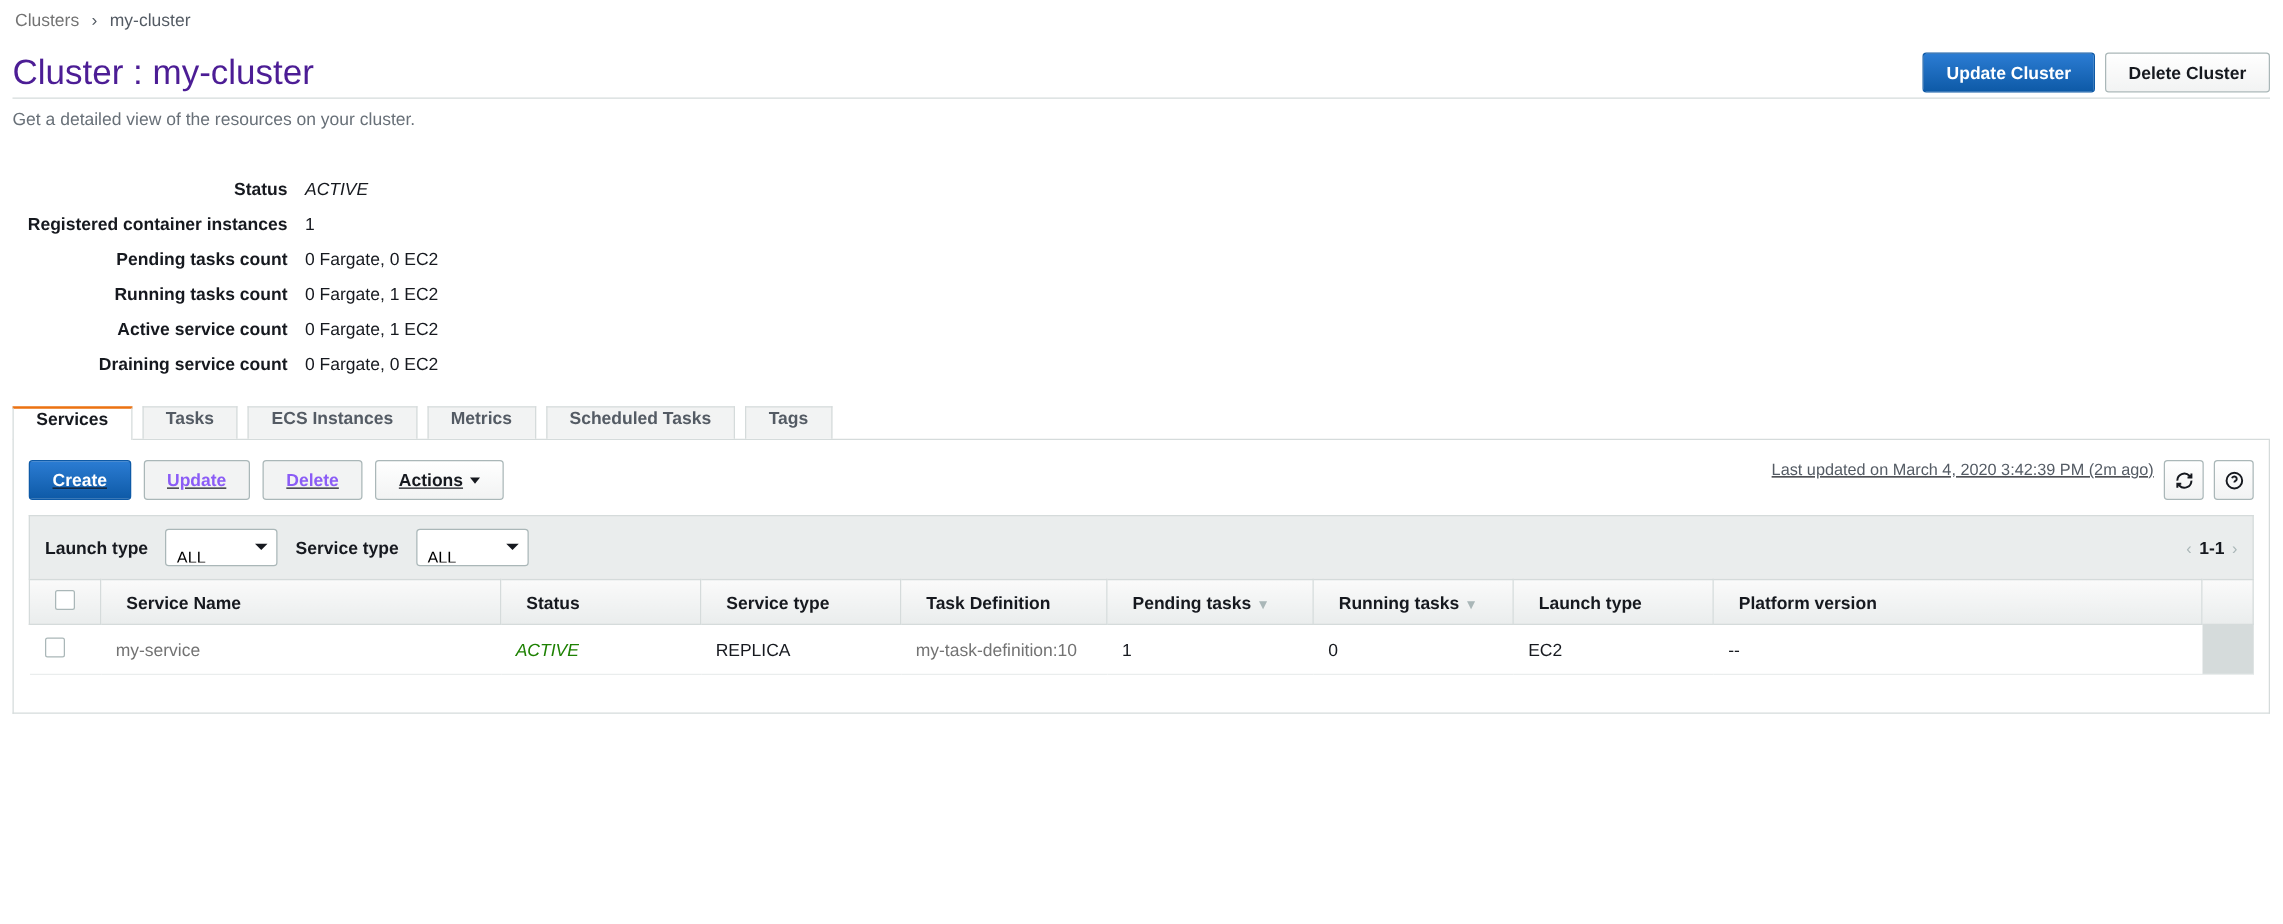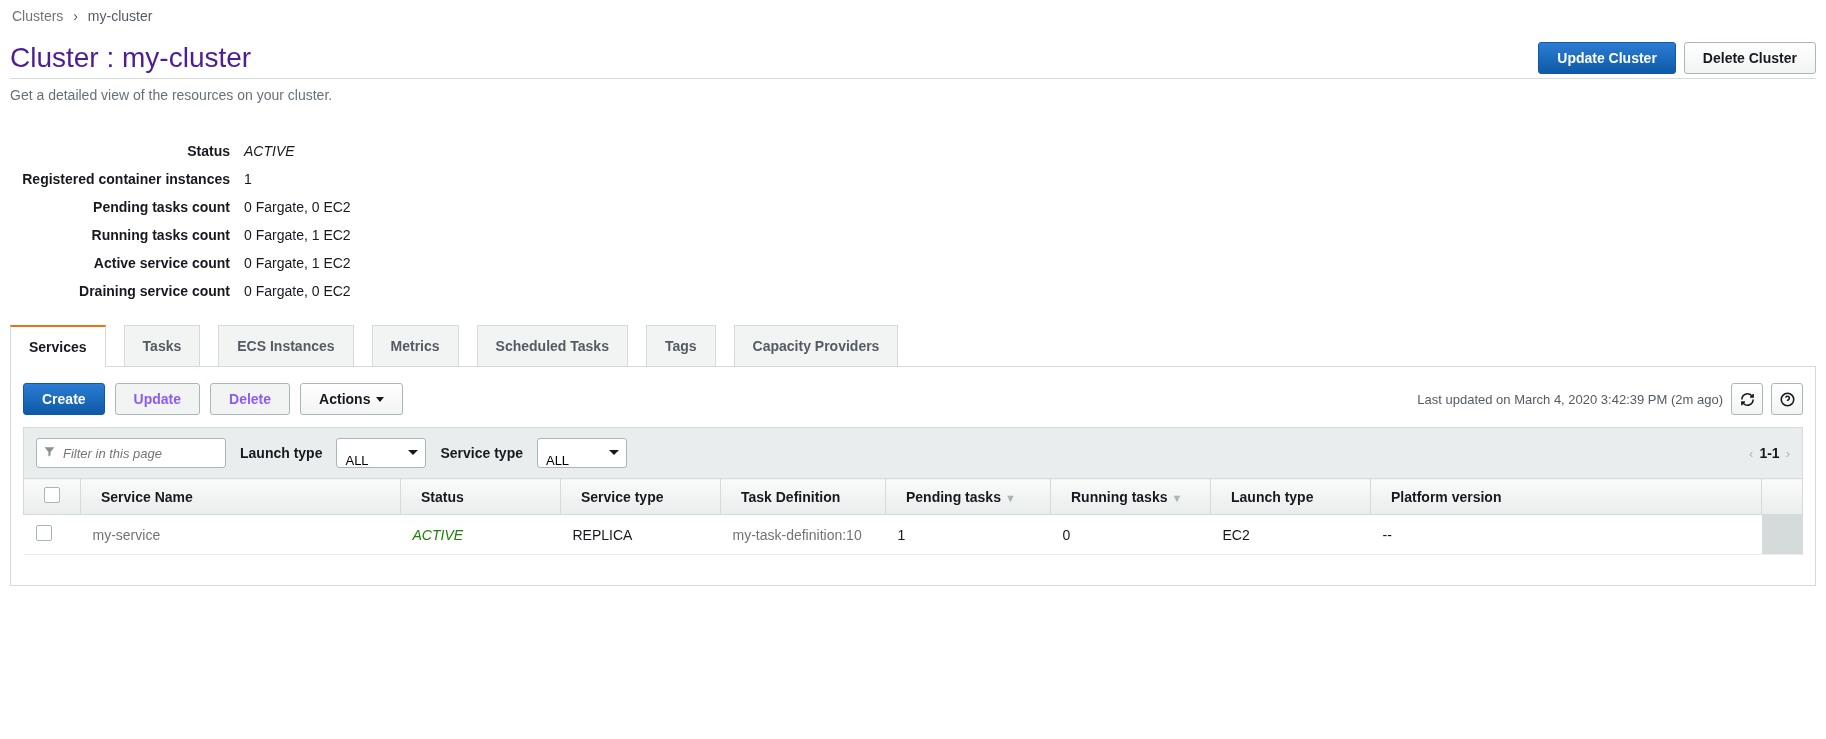--- a/index.html
+++ b/index.html
@@ -56,46 +56,46 @@
 .subtitle { color: #687078; margin-bottom: 40px; }
 .details-grid { display: grid; grid-template-columns: 230px auto; row-gap: 12px; margin-bottom: 26px; margin-left: 4px; }
 .details-grid .label { text-align: right; font-weight: 700; padding-right: 14px; }
 .details-grid .value { color: #16191f; }
 .status-active { color: #1d8102; font-style: italic; }
 .tabs {
   display: flex;
   border-bottom: 1px solid #d5dbdb;
 }
 .tab {
-  padding: 12px 18px;
+  padding: 0 18px;
   border: 1px solid #d5dbdb;
   border-bottom: none;
   background: #f2f3f3;
   font-weight: 700;
   color: #545b64;
   cursor: pointer;
-  margin-right: 18px;
+  margin-right: 8px;
   position: relative;
 }
 .tab.active {
   background: #fff;
   color: #16191f;
   border-top: 2px solid #ec7211;
   margin-bottom: -1px;
   padding-bottom: 9px;
 }
 .panel {
   border: 1px solid #d5dbdb;
   border-top: none;
   padding: 16px 12px 30px;
 }
 .toolbar-row {
   display: flex;
-  align-items: center;
   margin-bottom: 12px;
+  text-decoration: underline;
 }
 .toolbar-row .btn { margin-left: 0; margin-right: 10px; }
 .updated-text { margin-left: auto; color: #545b64; font-size: 13px; }
 .icon-btn {
   width: 32px; height: 32px;
   border: 1px solid #aab7b8;
   background: linear-gradient(#fff,#f2f3f3);
   border-radius: 3px;
   display: inline-flex; align-items: center; justify-content: center;
   margin-left: 8px; cursor: pointer;
@@ -231,21 +231,20 @@
   <div class="value">0 Fargate, 0 EC2</div>
 </div>
 
 <div class="tabs">
   <div class="tab active">Services</div>
   <div class="tab">Tasks</div>
   <div class="tab">ECS Instances</div>
   <div class="tab">Metrics</div>
   <div class="tab">Scheduled Tasks</div>
   <div class="tab">Tags</div>
-  <div class="tab">Capacity Providers</div>
 </div>
 
 <div class="panel">
 
   <div class="toolbar-row">
     <button class="btn btn-primary">Create</button>
     <button class="btn btn-disabled">Update</button>
     <button class="btn btn-disabled">Delete</button>
     <button class="btn">
       <span>Actions</span>
@@ -259,28 +258,20 @@
     </span>
     <span class="icon-btn">
       <svg width="15" height="15" viewBox="0 0 24 24" fill="none" stroke="#16191f" stroke-width="2.5">
           <circle cx="12" cy="12" r="10"></circle>
           <path d="M9.1 9a3 3 0 1 1 4.3 3.4c-.9.5-1.4 1-1.4 1.9M12 17h.01"></path>
         </svg>
     </span>
   </div>
 
   <div class="filter-bar">
-    <div class="filter-input-wrap">
-      <span class="filter-icon">
-        <svg width="13" height="13" viewBox="0 0 24 24" fill="#879196">
-            <path d="M3 4h18l-7 9v6l-4 2v-8z"></path>
-          </svg>
-      </span>
-      <input class="filter-input" placeholder="Filter in this page" style="">
-    </div>
     <span class="filter-label">Launch type</span>
     <span class="select-wrap">
       <select class="select" style="width:90px">
         <option>ALL</option>
       </select>
     </span>
     <span class="filter-label">Service type</span>
     <span class="select-wrap">
       <select class="select" style="width:90px">
         <option>ALL</option>

